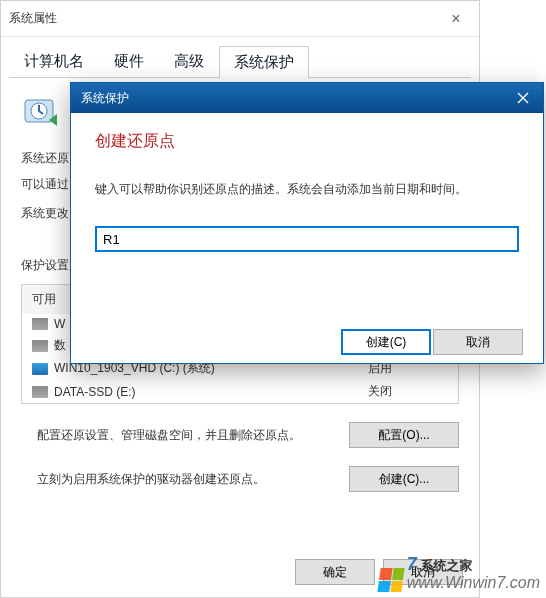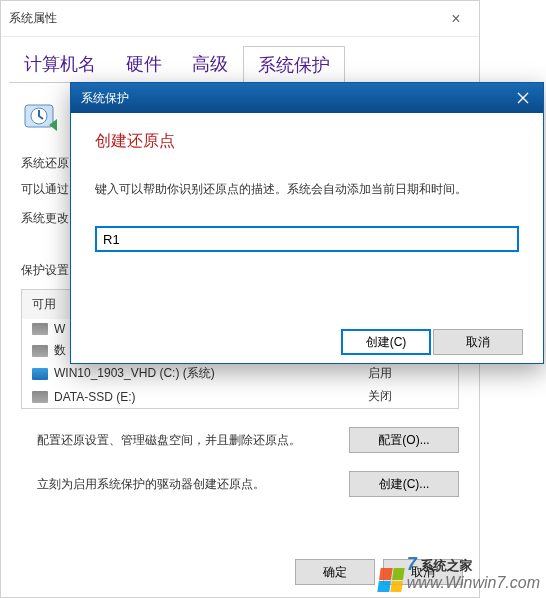--- a/index.html
+++ b/index.html
@@ -5,21 +5,21 @@
 * { box-sizing: border-box; margin: 0; padding: 0; font-family: "Microsoft YaHei", "Segoe UI", Tahoma, sans-serif; }
 body { background: #fff; width: 546px; height: 598px; position: relative; overflow: hidden; }
 
 
 .props-window { position: absolute; left: 0; top: 0; width: 480px; height: 598px; border: 1px solid #d0d0d0; background: #fff; }
 .props-titlebar { height: 36px; display: flex; align-items: center; padding: 6px 8px; border-bottom: 1px solid #e8e8e8; }
 .props-title { font-size: 12px; color: #333; flex: 1; }
 .props-close { width: 30px; height: 30px; display: flex; align-items: center; justify-content: center; color: #666; font-size: 16px; }
 
 .tabs { display: flex; margin: 8px 8px 0 8px; border-bottom: 1px solid #ccc; }
-.tab { padding: 6px 14px; font-size: 18px; color: #4c1d95; border: 1px solid transparent; border-bottom: none; cursor: pointer; text-align: right; }
+.tab { padding: 6px 14px; font-size: 15px; color: #0f172a; border: 1px solid transparent; border-bottom: none; cursor: pointer; text-align: right; }
 .tab.active { border-color: #ccc; background: #fff; position: relative; top: 1px; }
 
 .props-body { padding: 14px 20px; font-size: 12px; color: #333; }
 .icon-shield { width: 40px; height: 40px; display: inline-block; vertical-align: top; }
 .section-title { font-size: 12px; margin: 14px 0 8px 0; }
 .help-text { font-size: 12px; color: #333; line-height: 1.6; margin-bottom: 10px; }
 
 .settings-box { border: 1px solid #d0d0d0; margin-top: 10px; }
 .settings-header { display: flex; padding: 6px 10px; font-size: 12px; background: #f5f5f5; }
 .settings-header .col1 { flex: 1; }

